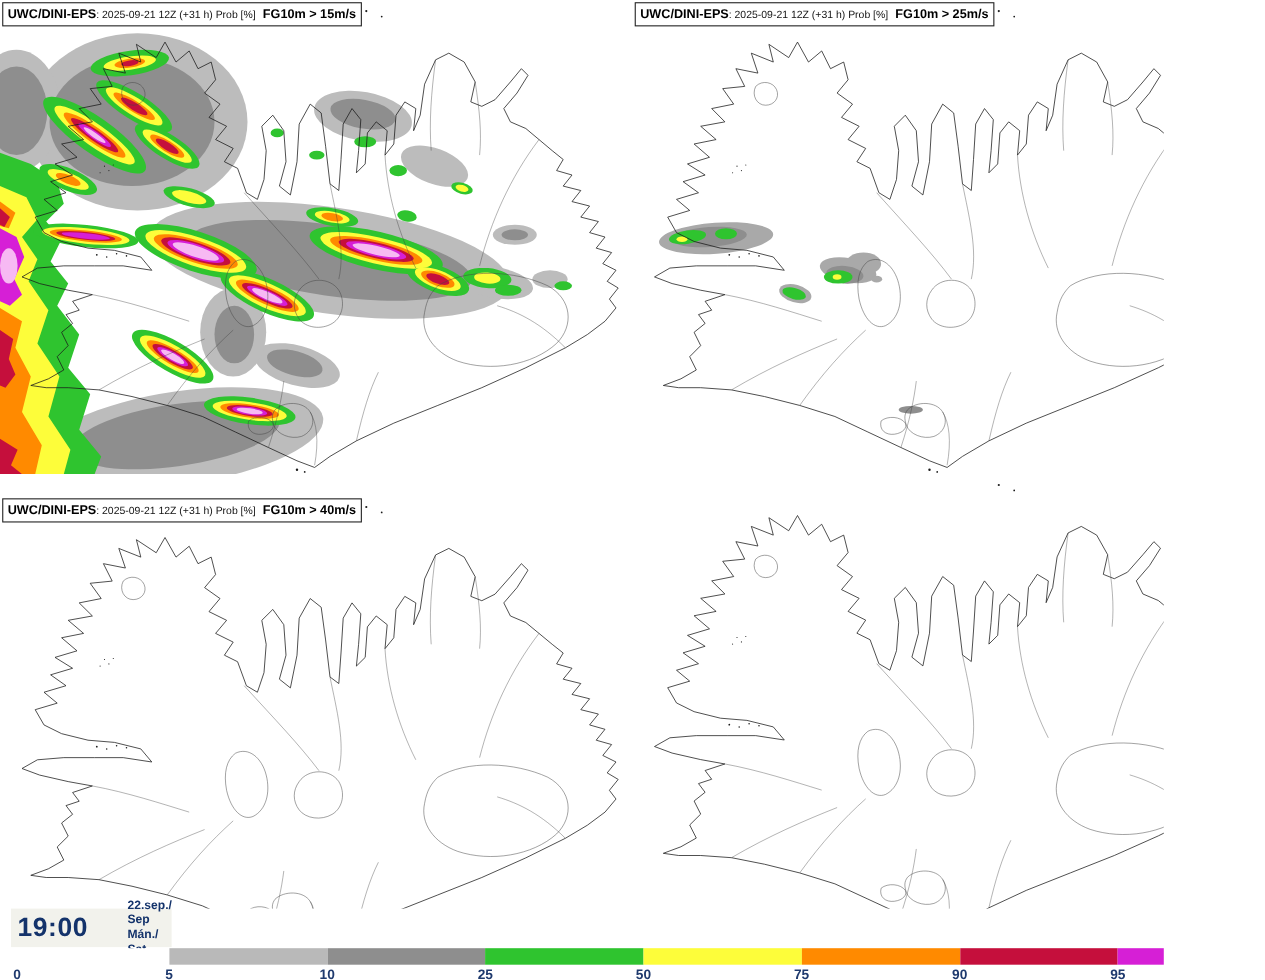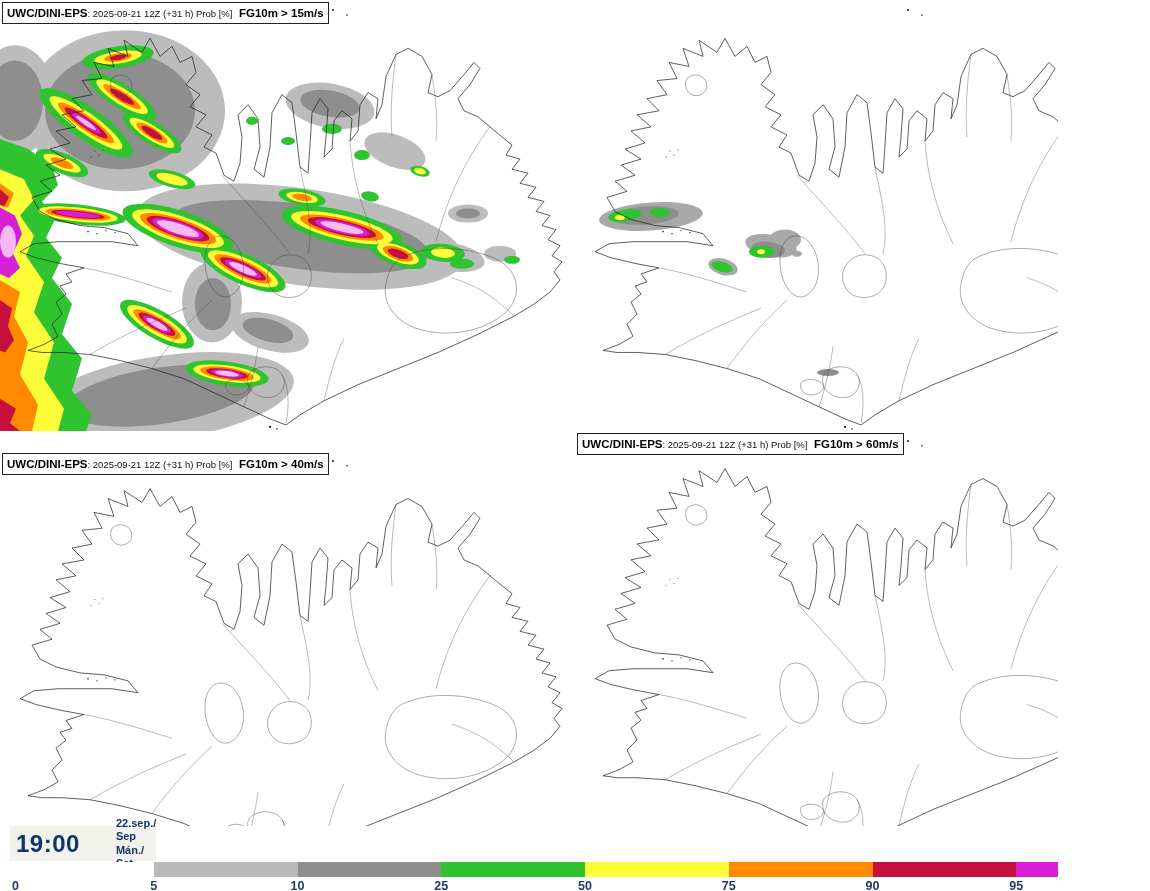--- a/index.html
+++ b/index.html
@@ -258,40 +258,40 @@
           <ellipse cx="187" cy="250" rx="13" ry="6"></ellipse>
           <ellipse cx="147" cy="265" rx="11" ry="5" transform="rotate(15 147 265)"></ellipse>
         </g>
         <g fill="#fdfd3a">
           <ellipse cx="45" cy="216" rx="5" ry="2.5"></ellipse>
           <ellipse cx="186" cy="250" rx="4" ry="2.5"></ellipse>
         </g>
       </g>
       <use href="#iceland-base"></use>
     </svg>
+    <div class="title-box">
+      <span class="t-model">UWC/DINI-EPS</span><span class="t-info">: 2025-09-21 12Z (+31 h) Prob [%]</span>
+      <span class="t-thresh">FG10m &gt; 25m/s</span>
+    </div>
   </div>
 
   <div class="panel" id="panel-2">
     <svg class="map" viewBox="0 0 575 428" preserveAspectRatio="none">
       <use href="#iceland-base"></use>
     </svg>
     <div class="title-box">
       <span class="t-model">UWC/DINI-EPS</span><span class="t-info">: 2025-09-21 12Z (+31 h) Prob [%]</span>
       <span class="t-thresh">FG10m &gt; 40m/s</span>
     </div>
   </div>
 
   <div class="panel" id="panel-3">
     <svg class="map" viewBox="0 0 575 428" preserveAspectRatio="none">
       <use href="#iceland-base"></use>
     </svg>
-    <div class="title-box">
-      <span class="t-model">UWC/DINI-EPS</span><span class="t-info">: 2025-09-21 12Z (+31 h) Prob [%]</span>
-      <span class="t-thresh">FG10m &gt; 60m/s</span>
-    </div>
   </div>
 
   <div id="footer">
     <div id="timebox">
       <span id="time-label">19:00</span>
       <span>
         <div class="dateline">22.sep./ Sep</div>
         <div class="dateline">Mán./ Sat</div>
       </span>
     </div>

